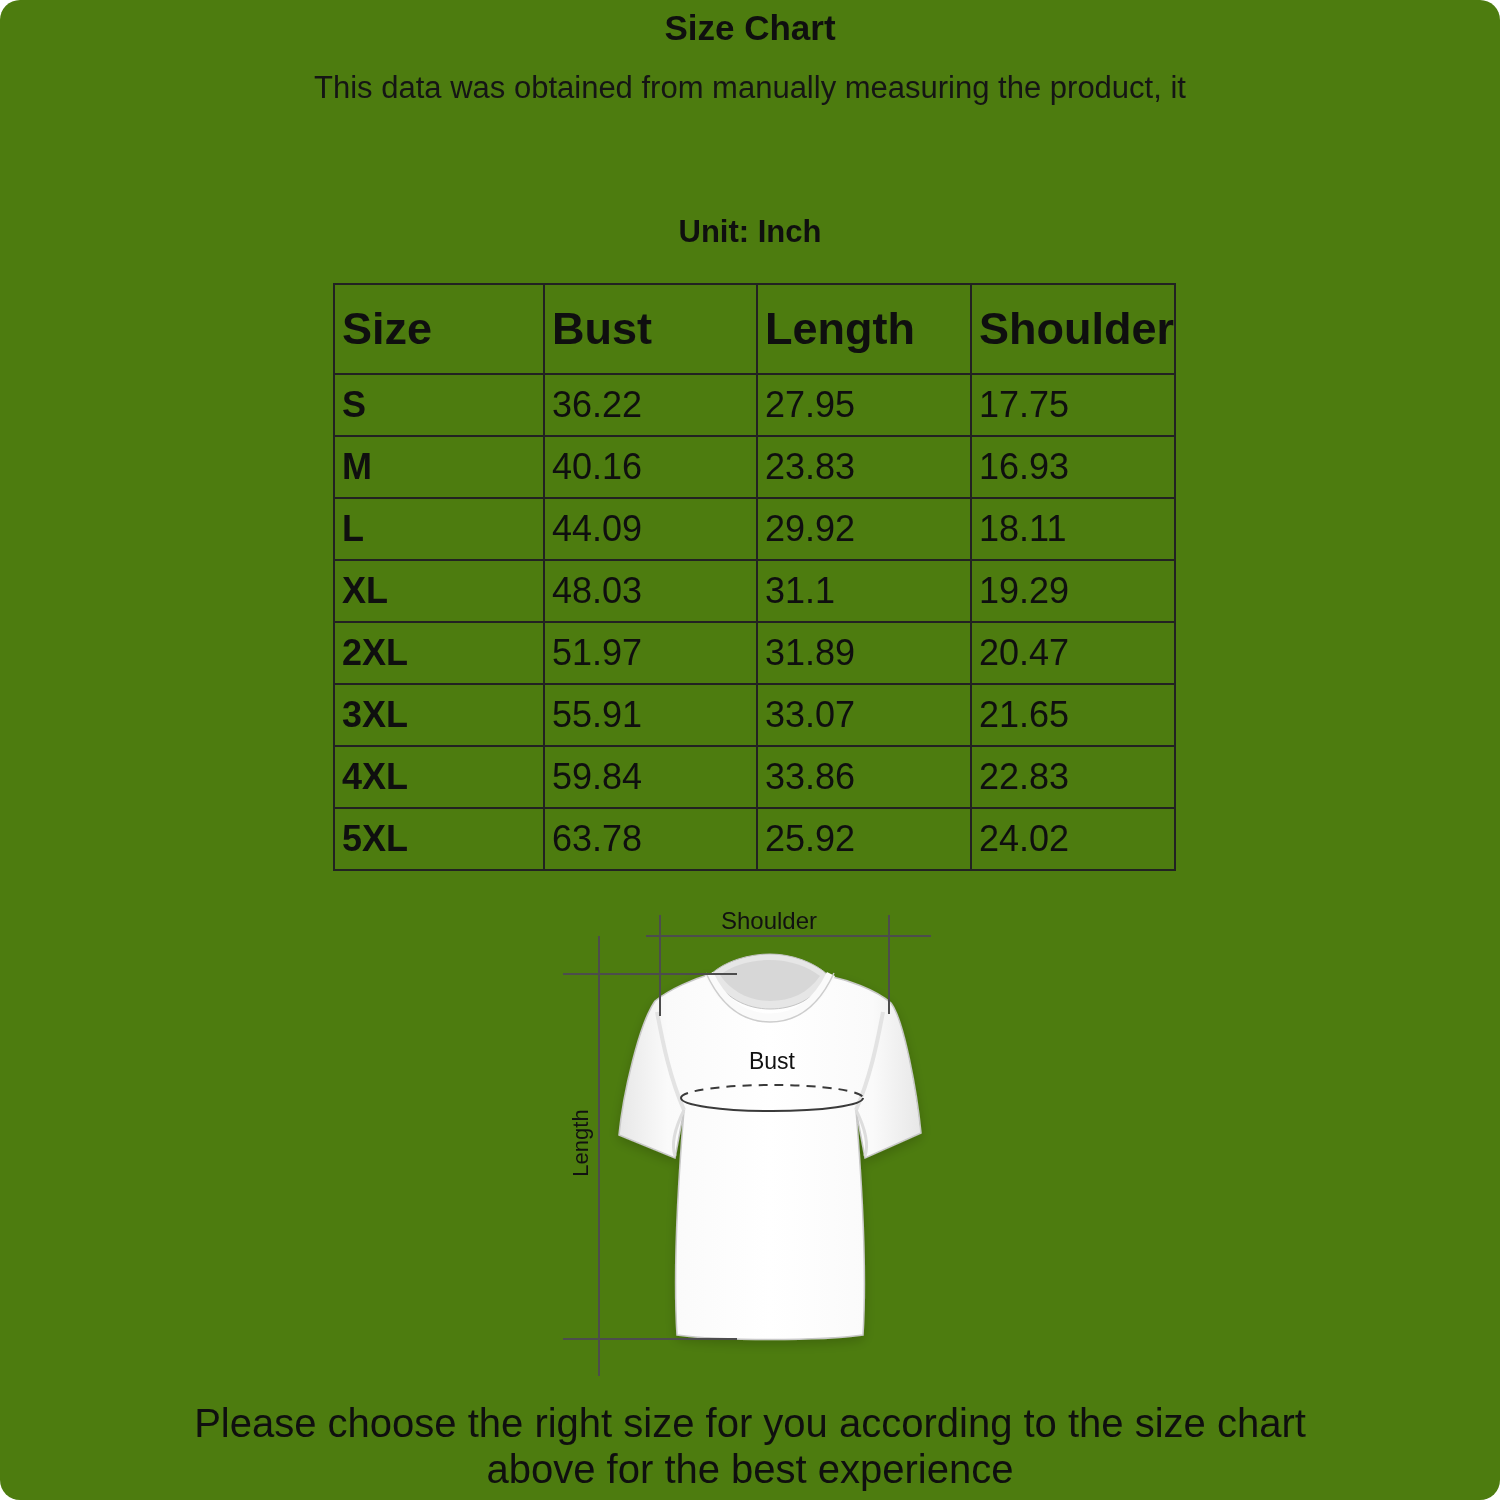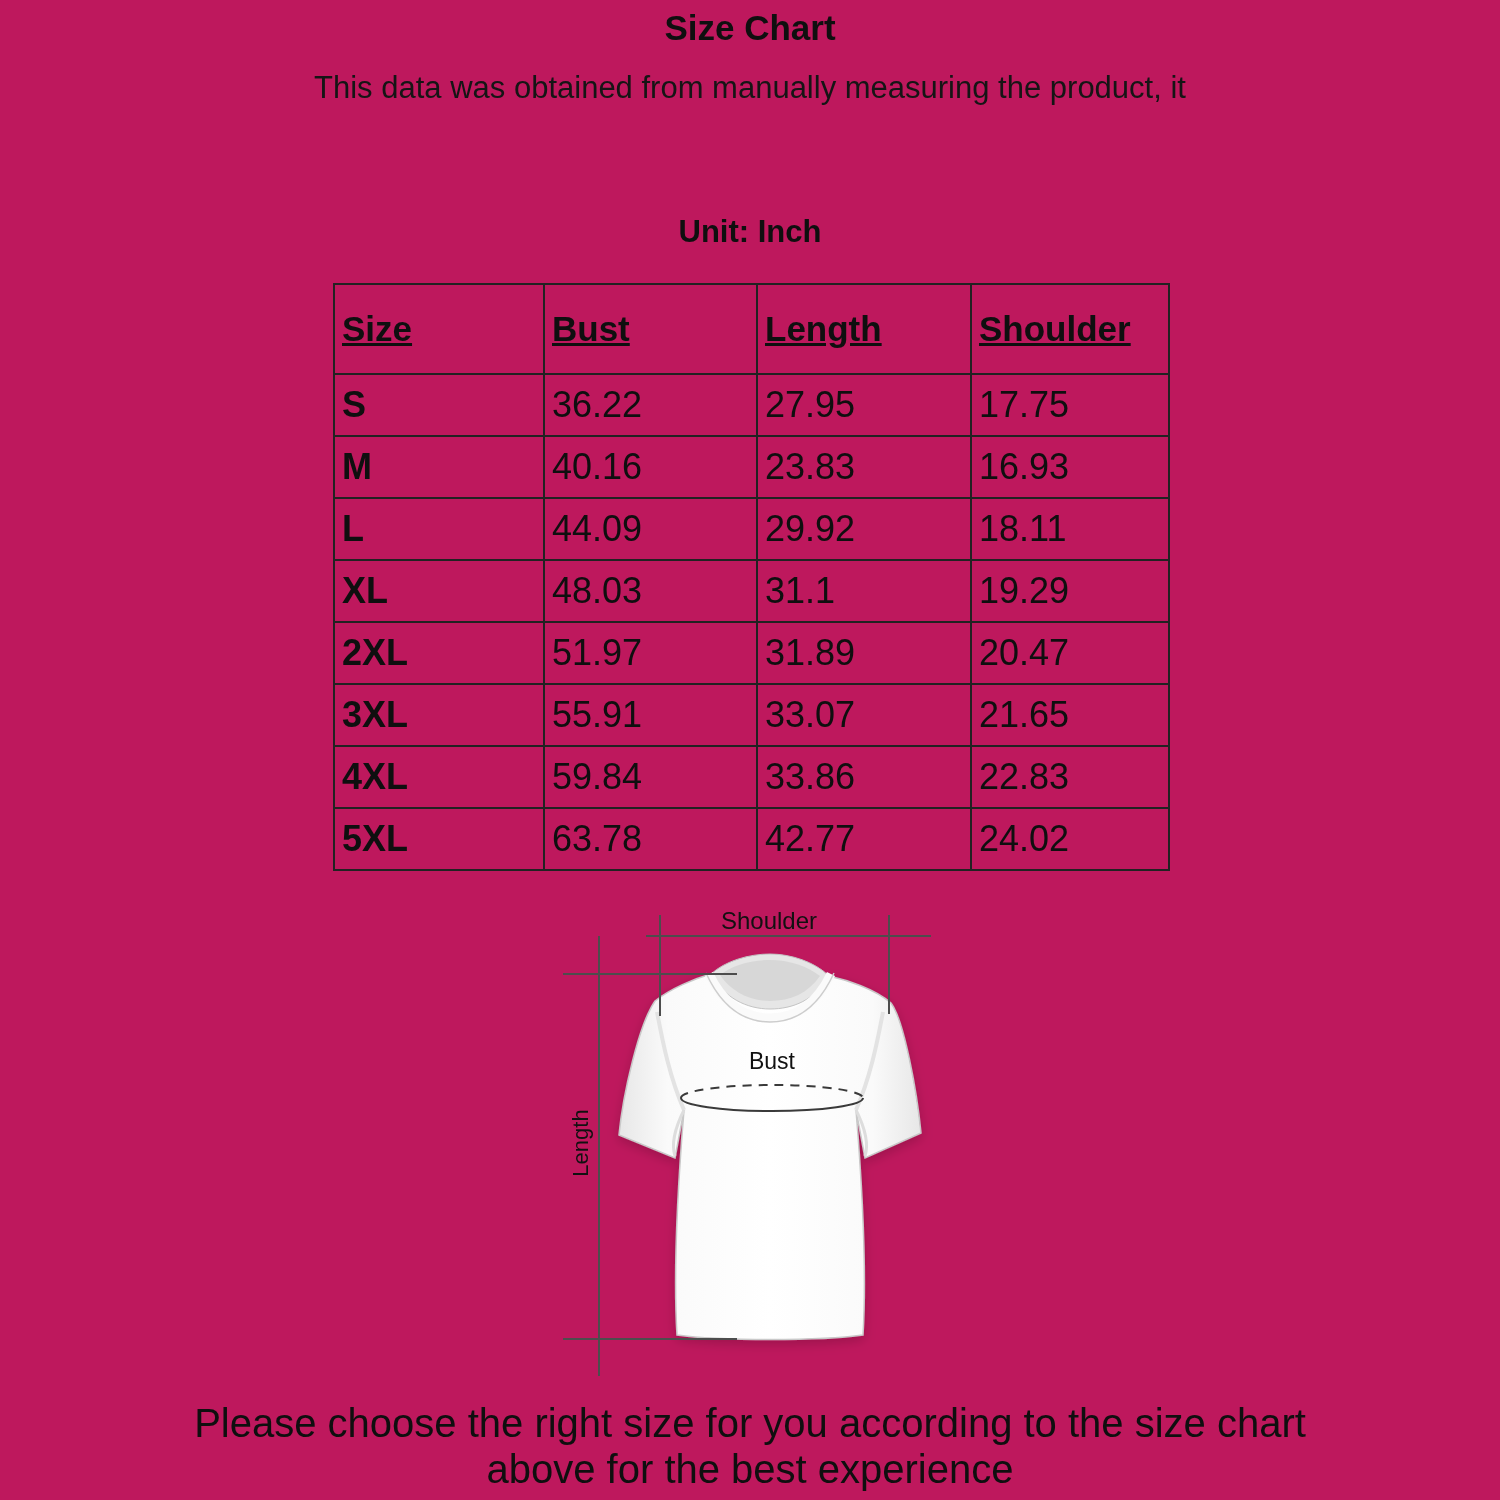--- a/index.html
+++ b/index.html
@@ -1,28 +1,28 @@
 <!DOCTYPE html>
 <html><head>
 <meta charset="utf-8">
 <style>
   html,body{margin:0;padding:0;background:#ffffff;}
-  #page{position:relative;width:1500px;height:1500px;background:#be185d;
-        font-family:"Liberation Sans",sans-serif;color:#0f0f0f;overflow:hidden;}
+  #page{position:relative;width:1500px;height:1500px;background:#4d7c0f;
+        font-family:"Liberation Sans",sans-serif;color:#0f0f0f;overflow:hidden;border-radius:20px;}
   .title{position:absolute;top:8px;left:0;width:100%;text-align:center;
          font-size:35px;font-weight:bold;margin:0;}
   .subtitle{position:absolute;top:66px;left:0;width:100%;text-align:center;
             font-size:31px;line-height:44px;color:#151515;}
   .unit{position:absolute;top:214px;left:0;width:100%;text-align:center;
         font-size:31px;font-weight:bold;}
   table.size-table{position:absolute;left:333px;top:283px;border-collapse:collapse;
         table-layout:fixed;}
   .size-table th,.size-table td{border:2px solid #222222;text-align:left;
         vertical-align:middle;padding:0 0 0 7px;white-space:nowrap;overflow:hidden;}
-  .size-table th{font-size:35px;font-weight:bold;height:88px;text-decoration:underline;}
+  .size-table th{font-size:45px;font-weight:bold;height:88px;}
   .size-table td{font-size:36px;font-weight:normal;height:60px;}
   .size-table td.size-col{font-weight:bold;}
   .diagram{position:absolute;left:553px;top:888px;width:420px;height:500px;}
   .footer{position:absolute;top:1400px;left:0;width:100%;text-align:center;
           font-size:40px;line-height:46px;}
 </style>
 </head>
 <body>
 
 <div id="page">
@@ -89,21 +89,21 @@
         </tr>
         <tr>
           <td class="size-col">4XL</td>
           <td>59.84</td>
           <td>33.86</td>
           <td>22.83</td>
         </tr>
         <tr>
           <td class="size-col">5XL</td>
           <td>63.78</td>
-          <td>42.77</td>
+          <td>25.92</td>
           <td>24.02</td>
         </tr>
       </tbody>
   </table>
 
   <svg class="diagram" viewBox="0 0 420 500">
     <defs>
       <linearGradient id="gShirt" x1="0" y1="0" x2="1" y2="0">
         <stop offset="0" stop-color="#e7e7e7"></stop>
         <stop offset="0.16" stop-color="#fafafa"></stop>

